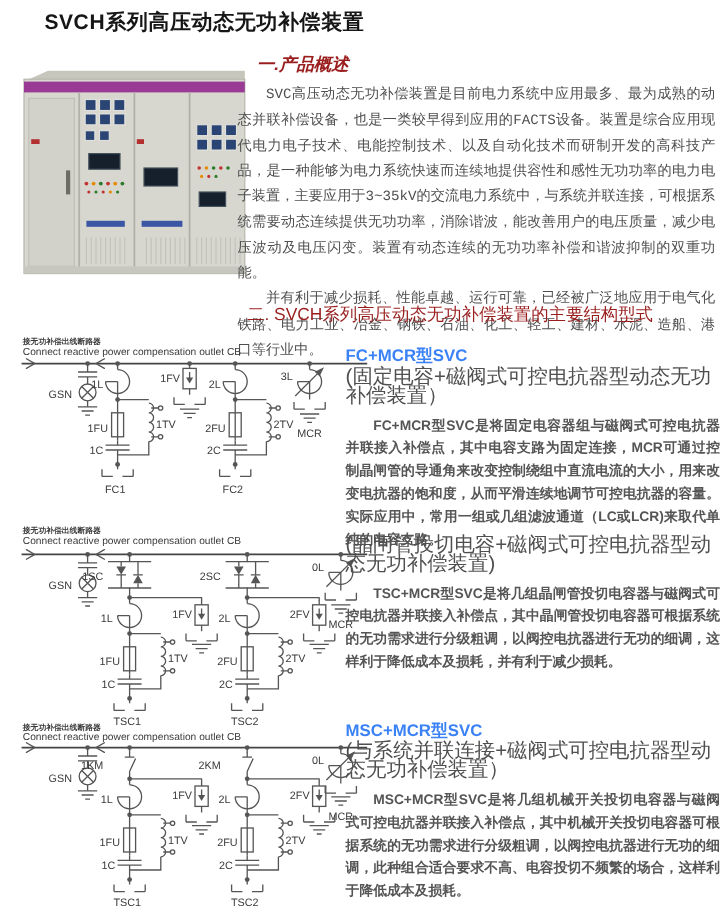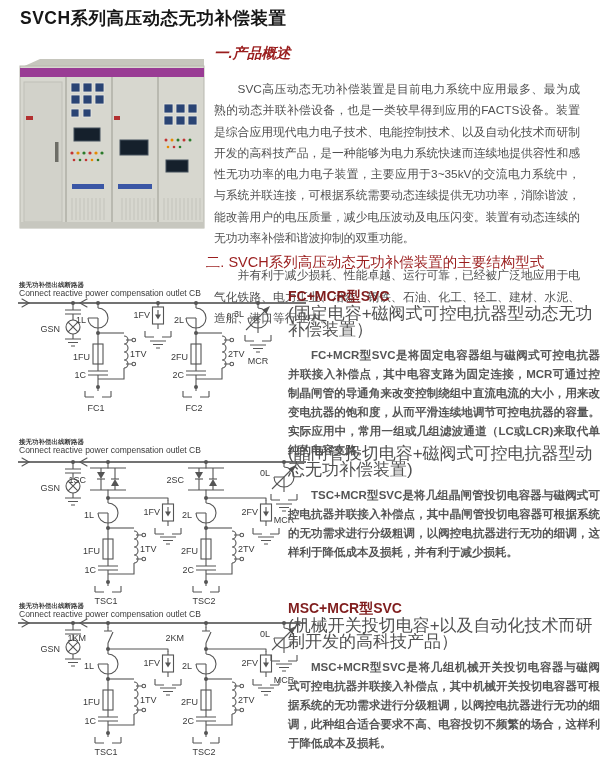--- a/index.html
+++ b/index.html
@@ -1,28 +1,28 @@
 <!DOCTYPE html>
 <html><head>
 <meta charset="utf-8">
 <style>
   html,body{margin:0;padding:0;background:#fff;}
   .page{position:relative;width:600px;height:759px;background:#fff;overflow:hidden;
         font-family:"Liberation Sans",sans-serif;}
-  .page-title{position:absolute;left:20px;top:6px;margin:0;font-size:17.5px;font-weight:bold;
+  .page-title{position:absolute;left:37px;top:6px;margin:0;font-size:17.5px;font-weight:bold;
         color:#161616;letter-spacing:0.5px;}
   .photo{position:absolute;left:14px;top:56px;width:196px;height:182px;}
   .overview{position:absolute;left:198px;top:44px;width:398px;}
   .ov-head{margin:0 0 6px 16px;font-size:14.5px;font-weight:bold;color:#9a1e1e;font-style:italic;}
-  .body-p{margin:16px;font-size:11.8px;line-height:21.3px;color:#4f4f4f;text-align:justify;
-        text-indent:2em;}
+  .body-p{margin:0;font-size:11.8px;line-height:21.3px;color:#4f4f4f;text-align:justify;
+        text-indent:2em;font-family:Liberation Mono, monospace;}
   .sec2-head{position:absolute;left:150px;top:253px;width:450px;margin:0;text-align:center;
         font-size:14.5px;font-weight:normal;color:#9a1e1e;}
   .typ{position:absolute;left:288px;width:312px;}
-  .typ h3{margin:0;font-size:14px;line-height:16px;font-weight:bold;color:#7f1d1d;}
+  .typ h3{margin:0;font-size:14px;line-height:16px;font-weight:bold;color:#3b82f6;}
   .typ .sub{margin:2px 0 8px 0;font-size:17px;line-height:16px;font-weight:normal;color:#4f4f4f;}
   .typ .desc{margin:0;font-size:11.5px;line-height:19px;color:#555;text-align:justify;text-indent:2em;font-weight:bold;}
   .cd{position:absolute;}
   .cd text{font-family:"Liberation Sans",sans-serif;fill:#3a3a3a;font-size:9px;}
   .cd .hz{font-size:6.5px;font-weight:bold;}
   .cd .he{font-size:8.5px;}
   .w{stroke:#555;stroke-width:1.1;fill:none;stroke-linecap:round;}
   .bus{stroke:#444;stroke-width:1.6;fill:none;}
   .nd{fill:#555;stroke:none;}
 </style>
@@ -313,17 +313,17 @@
     <use href="#gnd" x="250" y="89"></use>
     <use href="#vreactor" x="268" y="24"></use>
     <text x="254" y="38" text-anchor="end">0L</text>
     <use href="#bracketsym" x="268" y="56"></use>
     <use href="#gnd" x="268" y="65"></use>
     <text x="268" y="84" text-anchor="middle">MCR</text>
   </svg>
 
   <div class="typ" style="top:600px">
     <h3>MSC+MCR型SVC</h3>
-    <div class="sub">(机械开关投切电容+以及自动化技术而研制开发的高科技产品）</div>
+    <div class="sub">(与系统并联连接+磁阀式可控电抗器型动态无功补偿装置）</div>
     <p class="desc">MSC+MCR型SVC是将几组机械开关投切电容器与磁阀式可控电抗器并联接入补偿点，其中机械开关投切电容器可根据系统的无功需求进行分级粗调，以阀控电抗器进行无功的细调，此种组合适合要求不高、电容投切不频繁的场合，这样利于降低成本及损耗。</p>
   </div>
 
 </div>
 
 </body></html>

